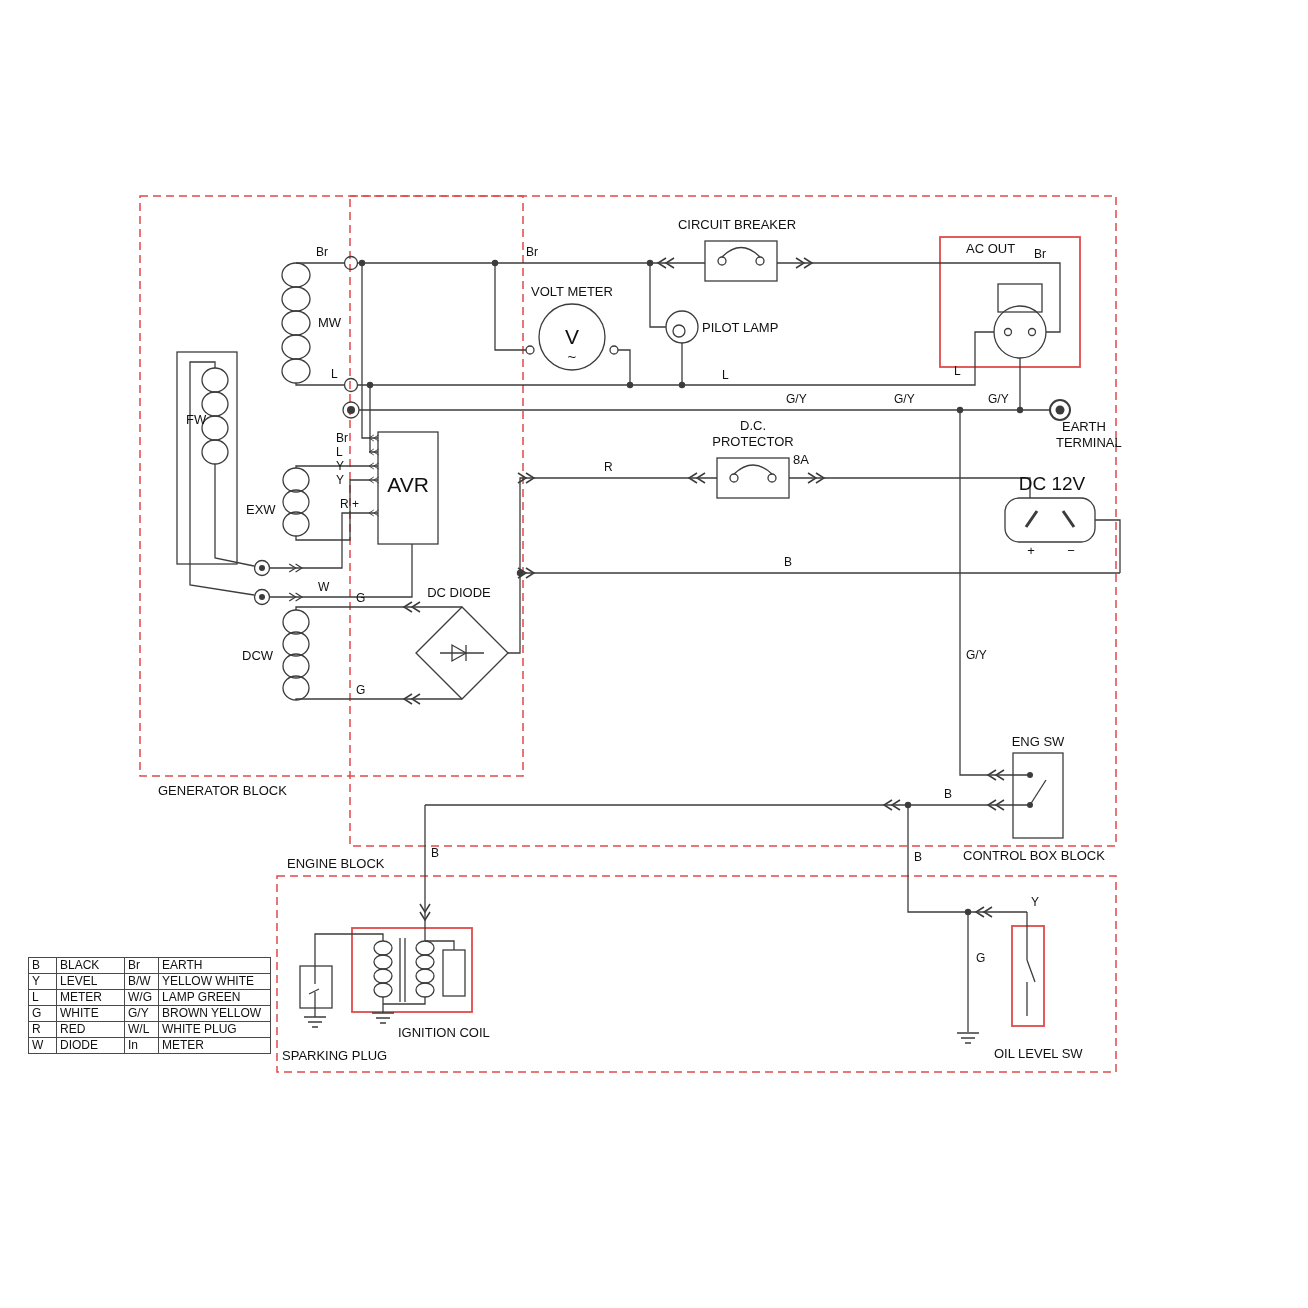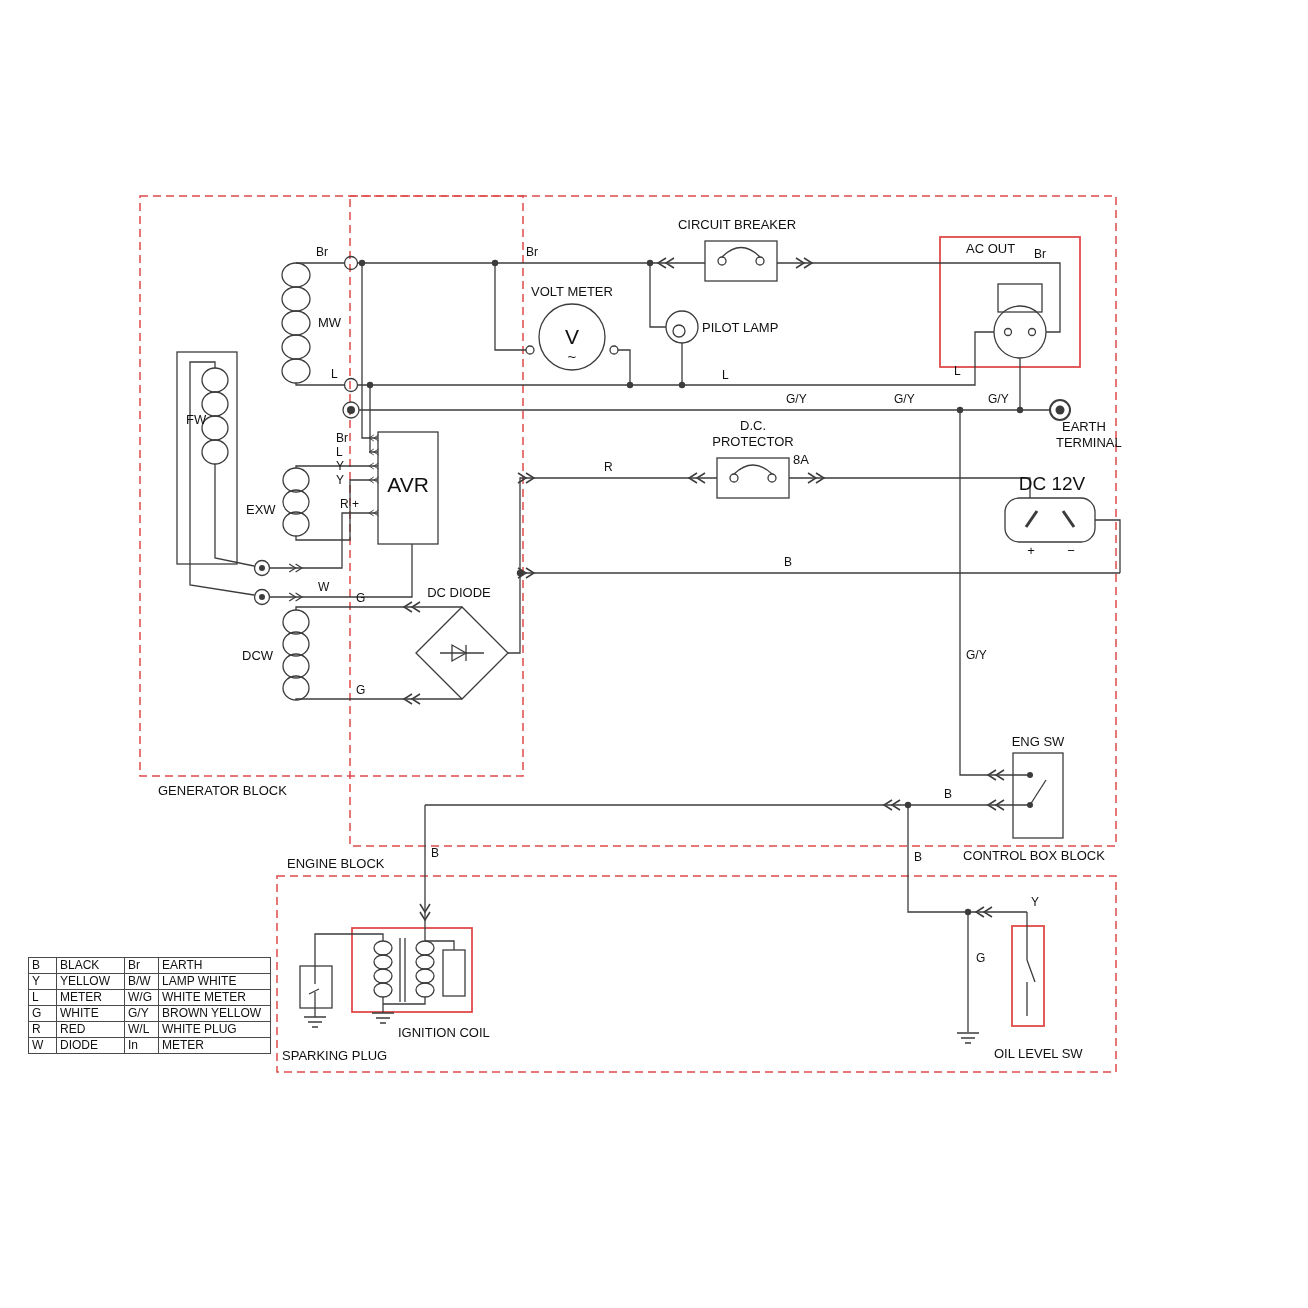--- a/index.html
+++ b/index.html
@@ -308,29 +308,29 @@
       </colgroup>
   <tbody>
         <tr>
     <td>B</td>
     <td>BLACK</td>
     <td>Br</td>
     <td>EARTH</td>
   </tr>
   <tr>
     <td>Y</td>
-    <td>YELLOW</td>
+    <td>LEVEL</td>
     <td>B/W</td>
-    <td>LAMP WHITE</td>
+    <td>YELLOW WHITE</td>
   </tr>
   <tr>
     <td>L</td>
     <td>METER</td>
     <td>W/G</td>
-    <td>WHITE METER</td>
+    <td>LAMP GREEN</td>
   </tr>
   <tr>
     <td>G</td>
     <td>WHITE</td>
     <td>G/Y</td>
     <td>BROWN YELLOW</td>
   </tr>
   <tr>
     <td>R</td>
     <td>RED</td>

